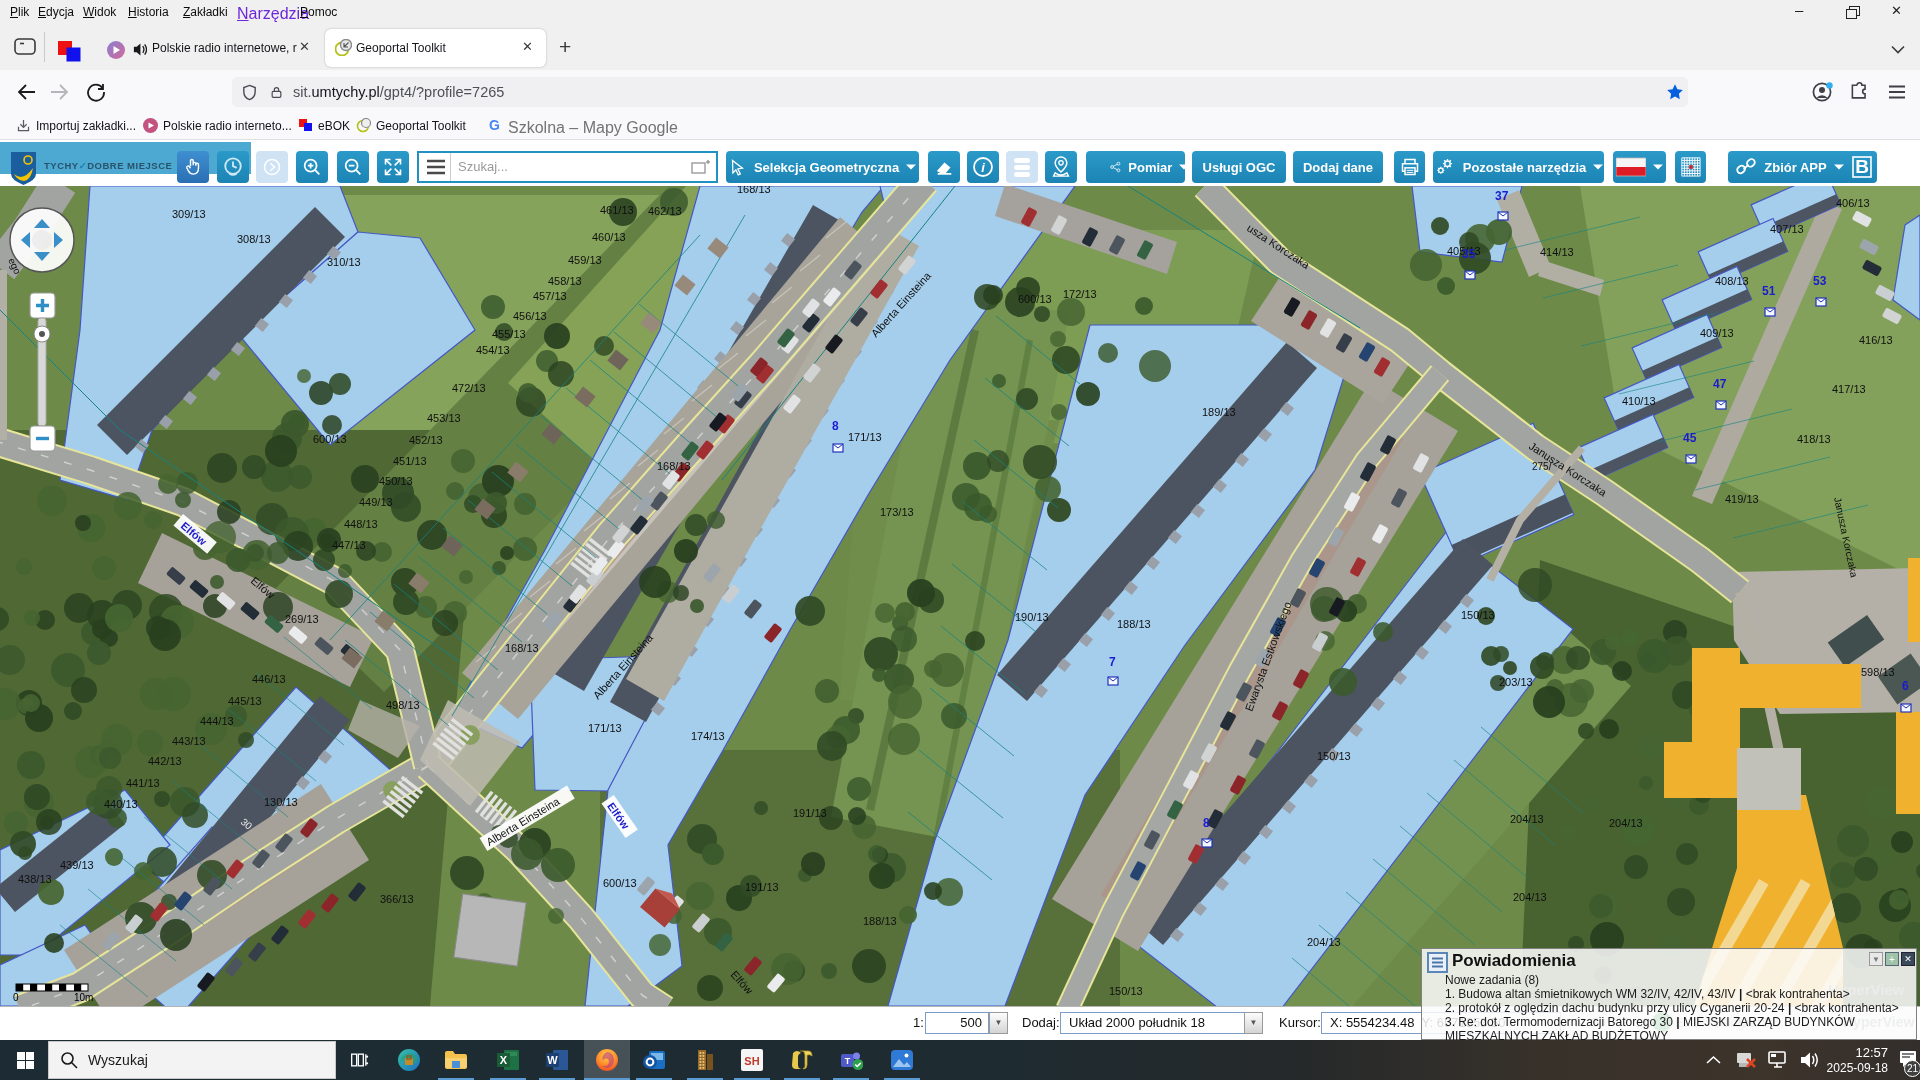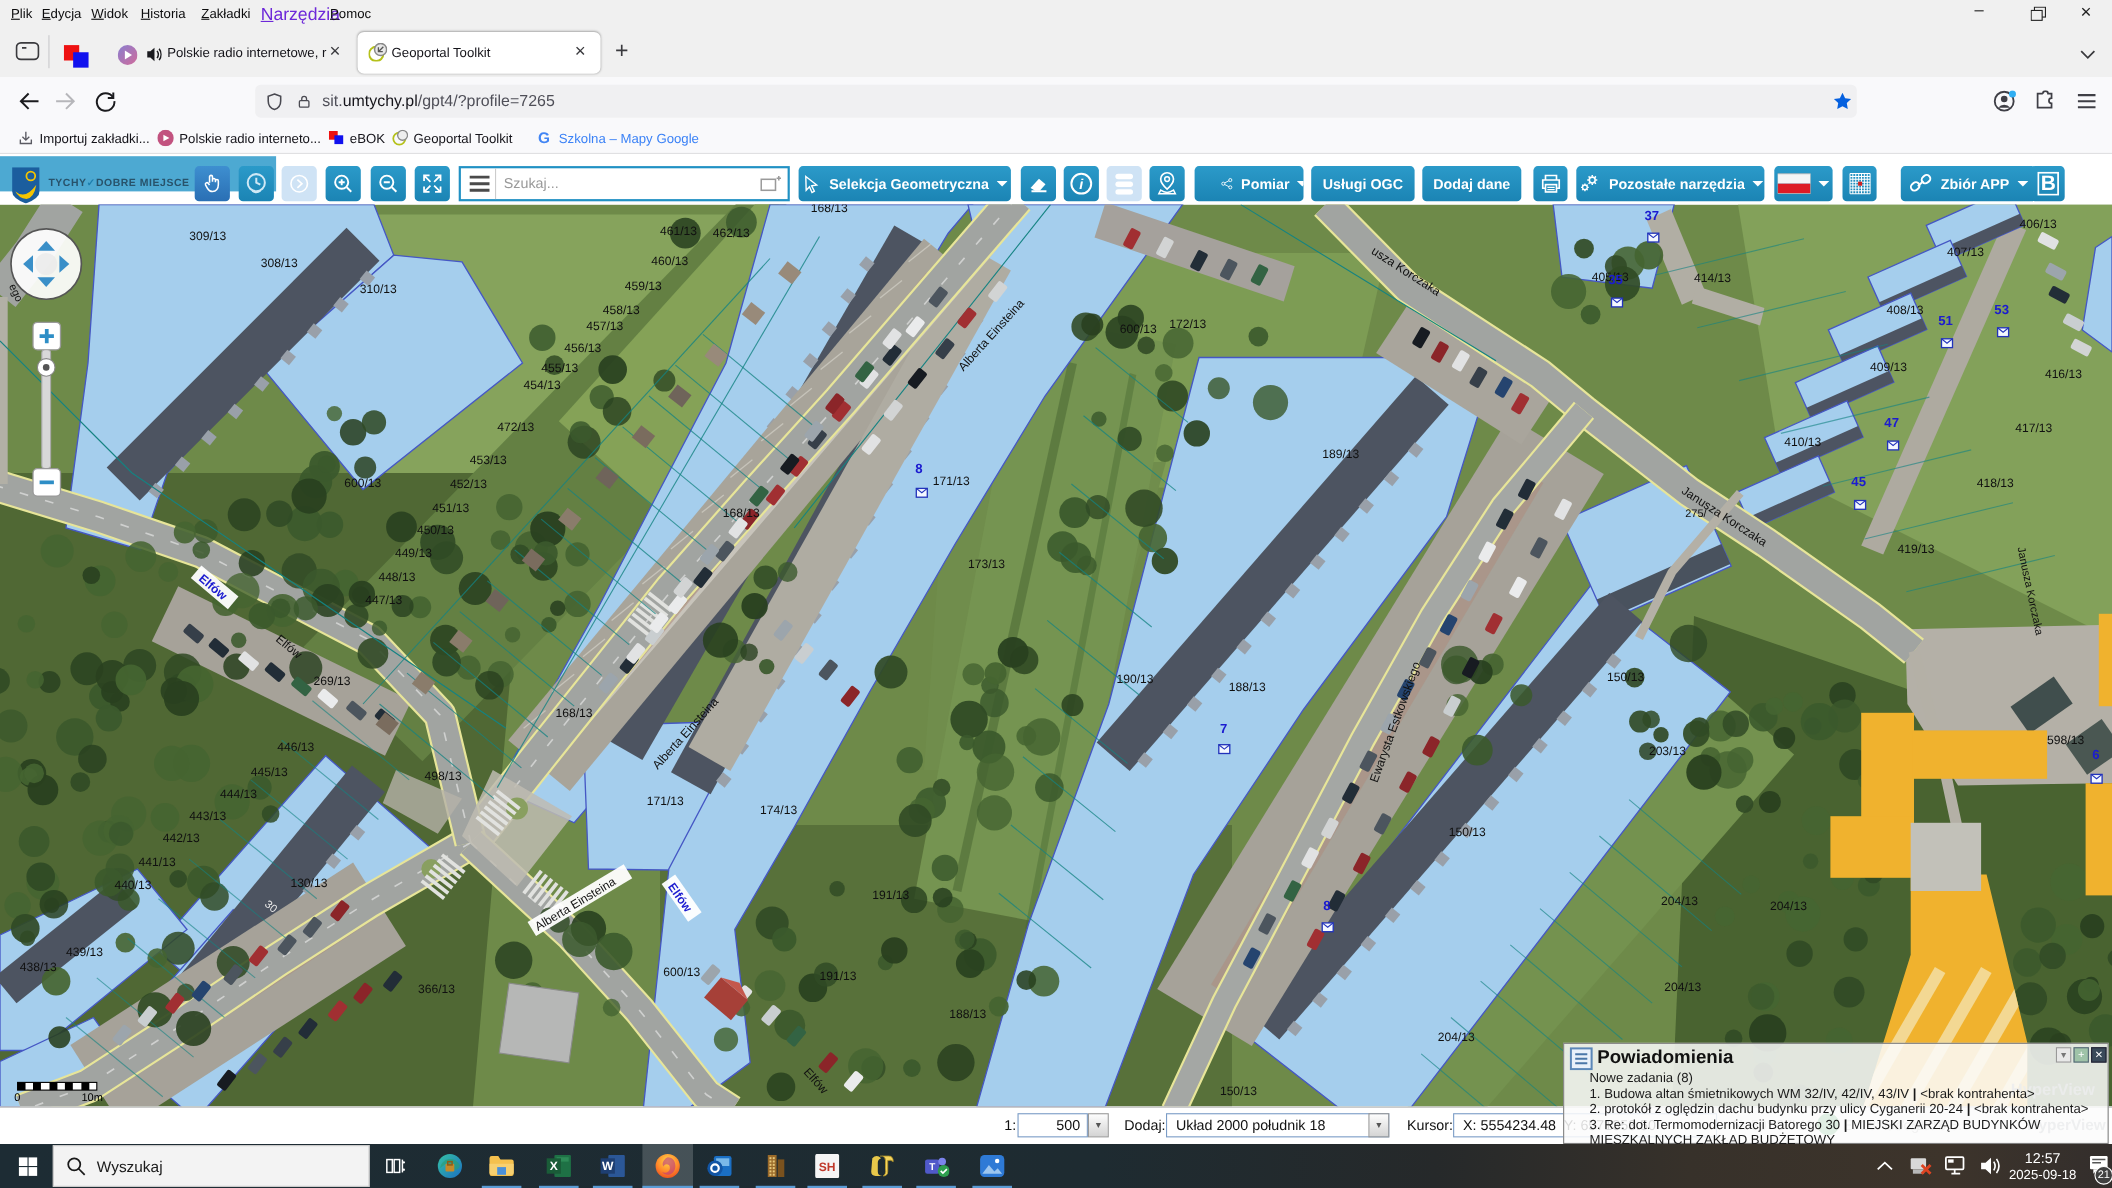--- a/index.html
+++ b/index.html
@@ -114,21 +114,21 @@
       <rect width="8" height="8" fill="#ee1111"></rect>
       <rect x="5" y="4" width="8" height="8" fill="#1111ee"></rect>
     </svg>
     <span class="abs" style="left:318px;top:119px;font-size:12px;color:#15141a">eBOK</span>
     <svg class="abs" style="left:356px;top:118px" width="15" height="15">
       <circle cx="7" cy="8" r="5.5" fill="none" stroke="#b5c11a" stroke-width="1.6"></circle>
       <circle cx="10" cy="5" r="4.5" fill="#eee" stroke="#8a8a8a" stroke-width="1.2"></circle>
     </svg>
     <span class="abs" style="left:376px;top:119px;font-size:12px;color:#15141a">Geoportal Toolkit</span>
     <span class="abs" style="left:489px;top:117px;font-weight:bold;font-size:14px;color:#4285f4">G</span>
-    <span class="abs" style="left:508px;top:119px;font-size:12px;color:#3b82f6">Szkolna – Mapy Google</span>
+    <span class="abs" style="left:508px;top:119px;font-size:16px;color:#737373">Szkolna – Mapy Google</span>
     <svg class="abs" style="left:0;top:0" width="1920" height="1080" viewBox="0 0 1920 1080" font-family="Liberation Sans, sans-serif">
       <defs>
         <clipPath id="mapclip">
           <rect x="0" y="186" width="1920" height="820"></rect>
         </clipPath>
       </defs>
       <g clip-path="url(#mapclip)">
         <rect x="0" y="186" width="1920" height="820" fill="#6d8a46"></rect>
         <polygon points="300,195 760,195 560,430 320,440" fill="#86a45a"></polygon>
         <polygon points="950,230 1260,230 1210,450 980,440" fill="#7d9c52"></polygon>
@@ -1327,19 +1327,19 @@
     </svg>
     <svg class="abs" style="left:1768px;top:1051px" width="22" height="18">
       <rect x="1" y="1" width="16" height="11" rx="1" fill="none" stroke="#fff" stroke-width="1.6"></rect>
       <path d="M6 16 h8 M9 12 v4" stroke="#fff" stroke-width="1.6"></path>
       <rect x="3" y="3" width="5" height="3" fill="#fff"></rect>
     </svg>
     <svg class="abs" style="left:1800px;top:1051px" width="20" height="18" viewBox="0 0 20 18">
       <path d="M1 6 h4 l5 -4.5 v15 L5 12 H1 z" fill="#fff"></path>
       <path d="M12.5 5 q2.5 4 0 8 M15 2.5 q4.5 6.5 0 13" stroke="#fff" stroke-width="1.5" fill="none"></path>
     </svg>
-    <div class="abs" style="left:1826px;top:1045px;width:62px;text-align:center;color:#fff;font-size:13px;line-height:15px">12:57<br><span style="font-size:12px">2025-09-18</span></div>
+    <div class="abs" style="left:1826px;top:1045px;width:62px;text-align:right;color:#fff;font-size:13px;line-height:15px">12:57<br><span style="font-size:12px">2025-09-18</span></div>
     <svg class="abs" style="left:1898px;top:1050px" width="20" height="18">
       <rect x="2" y="1" width="16" height="12" rx="1" fill="#fff"></rect>
       <path d="M4 4 h12 M4 7 h8" stroke="#555" stroke-width="1.4"></path>
       <path d="M5 13 v4 l4 -4 z" fill="#fff"></path>
     </svg>
     <div class="abs" style="left:1904px;top:1060px;width:17px;height:17px;border-radius:50%;background:#404040;border:1.5px solid #fff;color:#fff;font-size:10px;text-align:center;line-height:15px">21</div>
   </div>
 </body></html>

